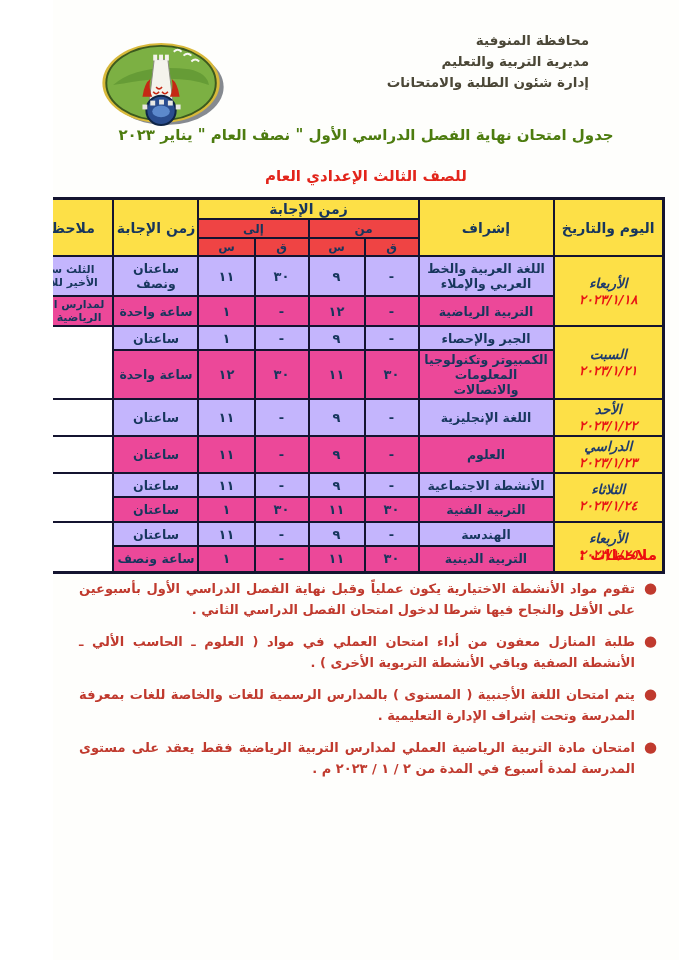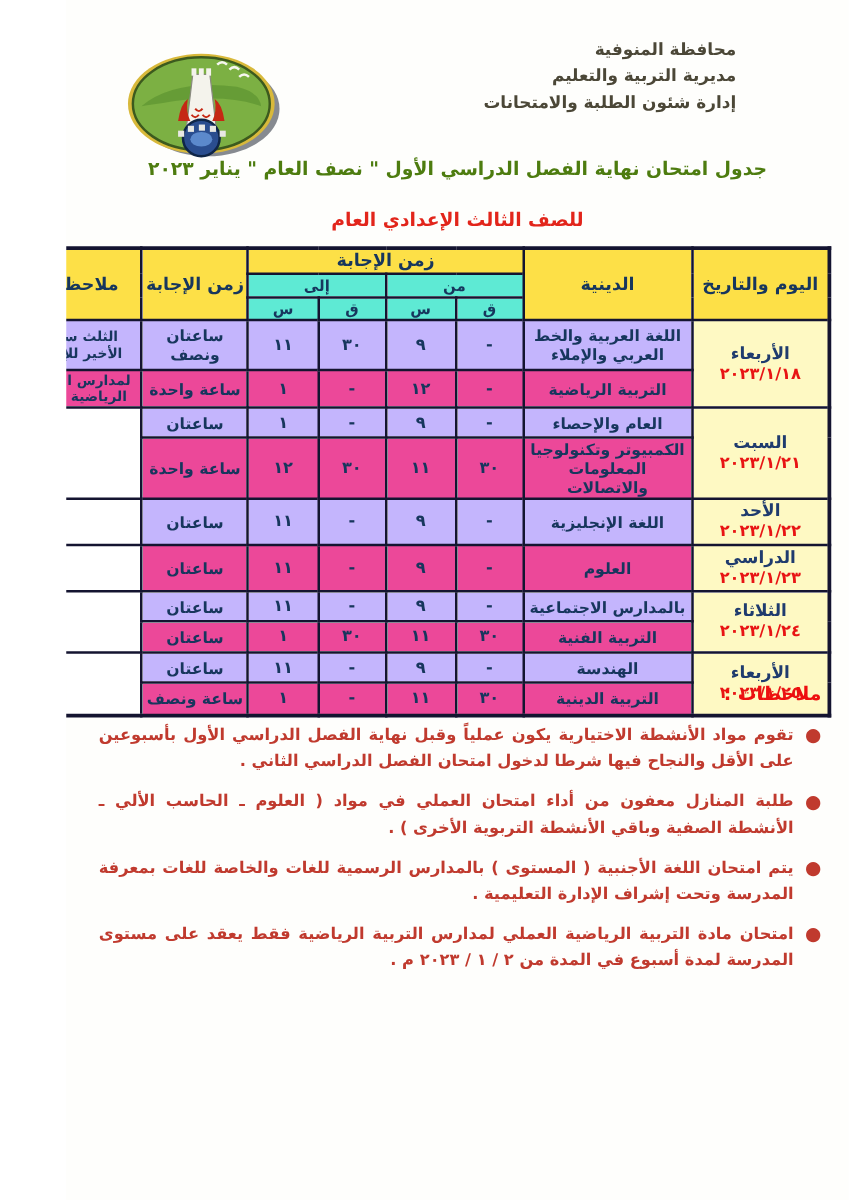--- a/index.html
+++ b/index.html
@@ -21,33 +21,33 @@
     color:#e2251b;font-size:15px;font-weight:bold;}
 
   
   .table-wrap{position:absolute;top:197px;right:14px;left:15px;}
   table.sched{border-collapse:collapse;width:650px;table-layout:fixed;
     border:3px solid #141430;}
   table.sched th,table.sched td{
     border:2px solid #141430;padding:1px 2px;text-align:center;vertical-align:middle;
     color:#17365d;font-weight:bold;overflow:hidden;}
   th.yh{background:#fde047;font-size:14px;}
-  th.bh{background:#5eead4;font-size:12px;}
+  th.bh{background:#ef4444;font-size:12px;}
   td.day-cell{background:#ffff00;}
   td.day-cell .day{color:#1f3b6e;font-size:13.5px;line-height:17px;}
   td.day-cell .date{color:#e81414;font-size:13px;line-height:16px;}
   .ltr-num{direction:ltr;unicode-bidi:embed;}
   td.subj{font-size:12.5px;line-height:15px;}
   td.num{font-size:13px;margin-top:36px;}
   td.dur{font-size:12.5px;line-height:15px;}
   td.note-cell{font-size:11px;line-height:13px;}
   td.white-cell{background:#ffffff;}
   tr.shade td{background:#ec4899;}
   tr.plain td{background:#c4b5fd;}
-  tr.shade td.day-cell,tr.plain td.day-cell{background:#fef9c3;}
+  tr.shade td.day-cell,tr.plain td.day-cell{background:#fde047;font-style:italic;}
   tr.shade td.white-cell,tr.plain td.white-cell{background:#ffffff;}
 
   
   .notes{position:absolute;top:546px;right:22px;left:26px;}
   .notes-label{color:#ee0f0f;font-size:15px;font-weight:bold;text-align:right;margin-bottom:14px;}
   .note-item{display:flex;flex-direction:row;gap:9px;margin-bottom:11px;
     color:#c03a2e;font-size:13px;font-weight:bold;line-height:21px;}
   .note-bullet{color:#c03a2e;font-size:15px;line-height:21px;flex:0 0 auto;}
   .note-text{text-align:justify;flex:1 1 auto;}
 </style>
@@ -97,21 +97,21 @@
         <col style="width:54px">
           <col style="width:56px">
         <col style="width:54px">
           <col style="width:56px">
         <col style="width:85px">
           <col style="width:100px">
       </colgroup>
       <tbody>
         <tr style="height:20px">
           <th class="yh" rowspan="3">اليوم والتاريخ</th>
-          <th class="yh" rowspan="3">الدينية</th>
+          <th class="yh" rowspan="3">إشراف</th>
           <th class="yh" colspan="4">زمن الإجابة</th>
           <th class="yh" rowspan="3">زمن الإجابة</th>
           <th class="yh" rowspan="3">ملاحظات</th>
         </tr>
         <tr style="height:19px">
           <th class="bh" colspan="2">من</th>
           <th class="bh" colspan="2">إلى</th>
         </tr>
         <tr style="height:16px">
           <th class="bh">ق</th>
@@ -141,21 +141,21 @@
           <td class="num">١</td>
           <td class="dur">ساعة واحدة</td>
           <td class="note-cell">لمدارس التربية الرياضية فقط</td>
         </tr>
 
         <tr class="plain" style="height:24px">
           <td class="day-cell" rowspan="2">
             <div class="day">السبت</div>
             <div class="date"><span class="ltr-num">٢٠٢٣/١/٢١</span></div>
           </td>
-          <td class="subj">العام والإحصاء</td>
+          <td class="subj">الجبر والإحصاء</td>
           <td class="num">-</td>
           <td class="num">٩</td>
           <td class="num">-</td>
           <td class="num">١</td>
           <td class="dur">ساعتان</td>
           <td class="note-cell white-cell" rowspan="2"></td>
         </tr>
         <tr class="shade" style="height:38px">
           <td class="subj">الكمبيوتر وتكنولوجيا المعلومات والاتصالات</td>
           <td class="num">٣٠</td>
@@ -191,21 +191,21 @@
           <td class="num">١١</td>
           <td class="dur">ساعتان</td>
           <td class="note-cell white-cell"></td>
         </tr>
 
         <tr class="plain" style="height:24px">
           <td class="day-cell" rowspan="2">
             <div class="day">الثلاثاء</div>
             <div class="date"><span class="ltr-num">٢٠٢٣/١/٢٤</span></div>
           </td>
-          <td class="subj">بالمدارس الاجتماعية</td>
+          <td class="subj">الأنشطة الاجتماعية</td>
           <td class="num">-</td>
           <td class="num">٩</td>
           <td class="num">-</td>
           <td class="num">١١</td>
           <td class="dur">ساعتان</td>
           <td class="note-cell white-cell" rowspan="2"></td>
         </tr>
         <tr class="shade" style="height:25px">
           <td class="subj">التربية الفنية</td>
           <td class="num">٣٠</td>

